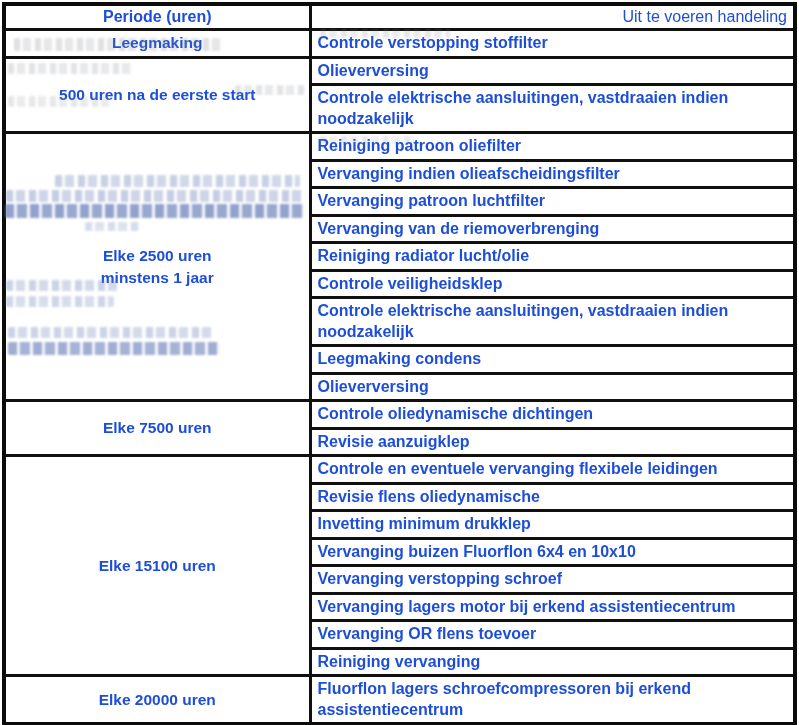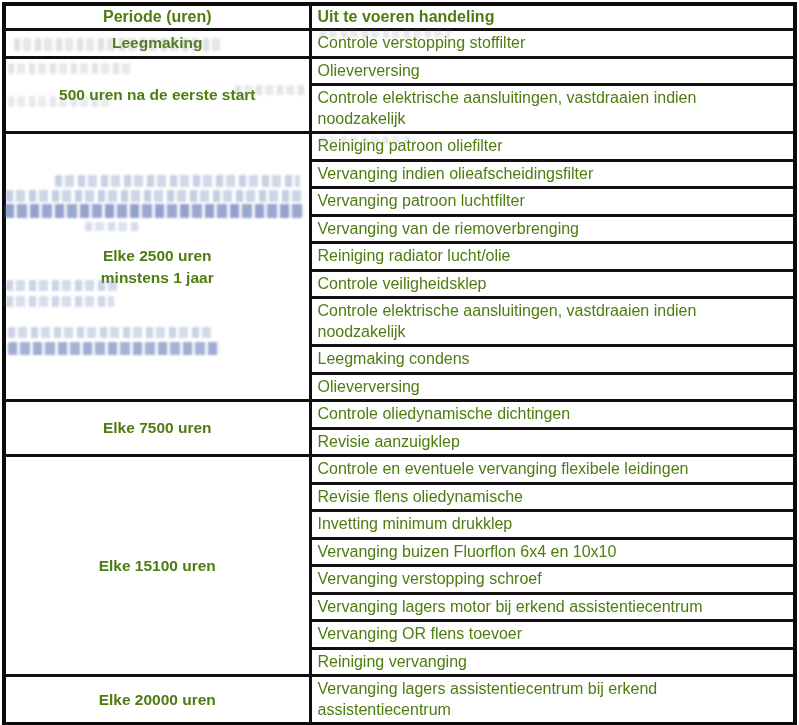--- a/index.html
+++ b/index.html
@@ -4,21 +4,21 @@
 <style>
   * { box-sizing: border-box; }
   html, body { margin: 0; padding: 0; background: #ffffff; }
   .page {
     position: relative;
     width: 799px;
     height: 725px;
     background: #ffffff;
     overflow: hidden;
     font-family: "Liberation Sans", sans-serif;
-    color: #4d7c0f;
+    color: #1d4ed8;
   }
   table.maint {
     border-collapse: collapse;
     table-layout: fixed;
     width: 795px;
     height: 721px;
     margin: 2px;
     border: 4px solid #0b0b0b;
   }
   col.c-period { width: 306px; }
@@ -30,30 +30,30 @@
   th.period-header, td.period-cell {
     text-align: center;
     vertical-align: middle;
     font-weight: bold;
     font-size: 15.5px;
     line-height: 22px;
     white-space: pre-line;
   }
   th.period-header { font-size: 16px; }
   th.action-header {
+    text-align: right;
+    vertical-align: middle;
+    font-weight: normal;
+    font-size: 16px;
+    padding: 1px 6px;
+  }
+  td.action-cell {
     text-align: left;
     vertical-align: middle;
     font-weight: bold;
-    font-size: 16px;
-    padding: 1px 6px;
-  }
-  td.action-cell {
-    text-align: left;
-    vertical-align: middle;
-    font-weight: normal;
     font-size: 16px;
     line-height: 20.5px;
     padding: 2px 6px;
     white-space: pre-line;
   }
   tr.r-single { height: 24px; }
   tr.r-tall   { height: 44px; }
   tr.r-head   { height: 25px; }
 
   
@@ -170,21 +170,21 @@
     </tr>
     <tr class="r-single">
       <td class="action-cell">Vervanging OR flens toevoer</td>
     </tr>
     <tr class="r-single">
       <td class="action-cell">Reiniging vervanging</td>
     </tr>
 
     <tr class="r-tall">
       <td class="period-cell">Elke 20000 uren</td>
-      <td class="action-cell">Vervanging lagers assistentiecentrum bij erkend
+      <td class="action-cell">Fluorflon lagers schroefcompressoren bij erkend
 assistentiecentrum</td>
     </tr>
   </tbody>
     </table>
 
   <div class="ghost ghost-gray" style="left:14px;  top:38px;  width:210px; height:13px; opacity:.5;"></div>
   <div class="ghost ghost-gray" style="left:8px;   top:63px;  width:125px; height:11px; opacity:.45;"></div>
   <div class="ghost ghost-gray" style="left:8px;   top:96px;  width:105px; height:11px; opacity:.4;"></div>
   <div class="ghost ghost-gray" style="left:320px; top:29px;  width:130px; height:9px;  opacity:.4;"></div>
   <div class="ghost ghost-gray" style="left:235px; top:85px;  width:70px;  height:10px; opacity:.45;"></div>

